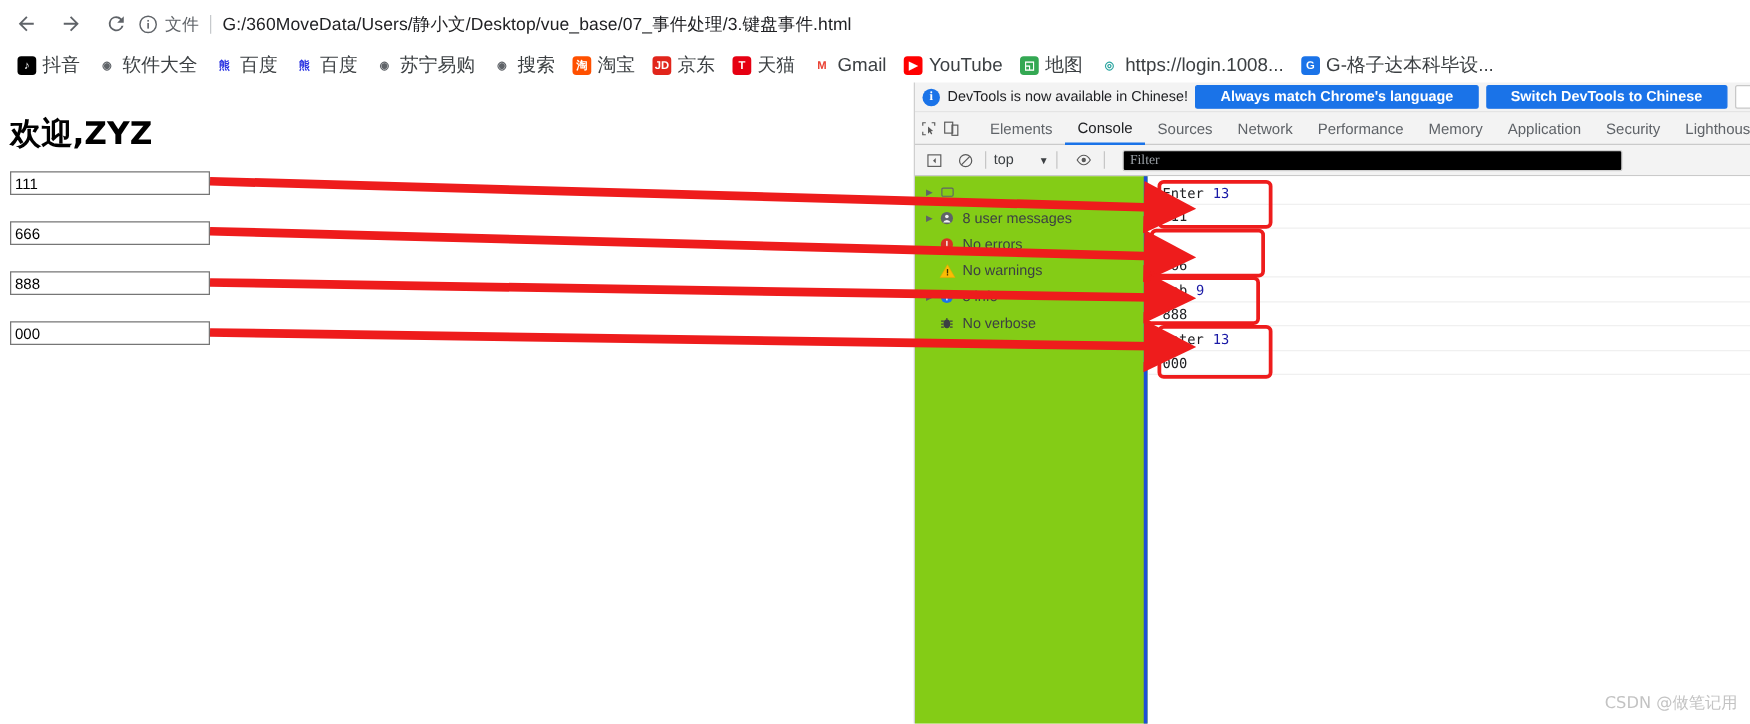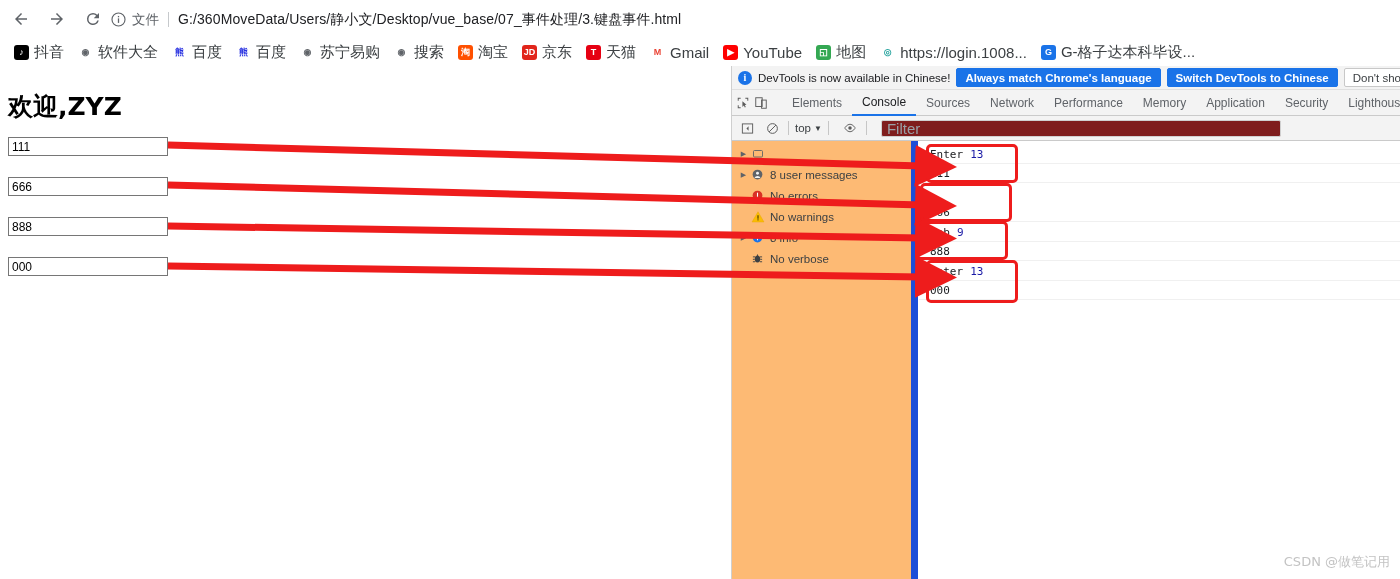--- a/index.html
+++ b/index.html
@@ -86,21 +86,21 @@
     display: flex; align-items: center; padding-left: 6px; gap: 6px;
   }
   .banner-info {
     width: 14px; height: 14px; flex: 0 0 14px; border-radius: 50%;
     background: #1a73e8; color: #fff; font-size: 10px; font-weight: bold;
     display: flex; align-items: center; justify-content: center;
     font-family: "Liberation Serif", serif;
   }
   .banner-text { font-size: 11.5px; color: #202124; white-space: nowrap; }
   .banner-btn {
-    height: 19px; padding: 0 8px; font-size: 11.5px; font-weight: bold;
+    height: 19px; padding: 0 19px; font-size: 11.5px; font-weight: bold;
     display: flex; align-items: center; border-radius: 2px; white-space: nowrap;
   }
   .banner-btn.primary { background: #1a73e8; color: #fff; border: 1px solid #1a73e8; }
   .banner-btn.ghost { background: #fff; color: #3c4043; border: 1px solid #c8c8c8; font-weight: normal; }
 
   .dt-tabs {
     position: absolute; left: 0; top: 24px; width: 669px; height: 26px;
     background: #f3f3f3; border-bottom: 1px solid #cacaca;
     display: flex; align-items: center;
   }
@@ -119,32 +119,32 @@
   .dt-toolbar {
     position: absolute; left: 0; top: 50px; width: 669px; height: 25px;
     background: #f3f3f3; border-bottom: 1px solid #cacaca;
     display: flex; align-items: center;
   }
   .tb-ico {
     width: 20px; height: 20px; margin-left: 5px;
     display: flex; align-items: center; justify-content: center; color: #5a5a5a;
   }
   .tb-sep { width: 1px; height: 14px; background: #c6c6c6; margin: 0 6px; }
-  .tb-ctx { font-size: 11.5px; color: #3c4043; display: flex; align-items: center; gap: 3px; }
+  .tb-ctx { font-size: 11.5px; color: #3c4043; display: flex; align-items: center; gap: 20px; }
   .tb-filter {
-    margin-left: 8px; width: 400px; height: 17px; background: #7f1d1d;
+    margin-left: 8px; width: 400px; height: 17px; background: #000000;
     border: 1px solid #d0d0d0; border-radius: 2px;
-    font-size: 15px; color: #9aa0a6; padding: 0 5px;
-    display: flex; align-items: center;
+    font-size: 11px; color: #9aa0a6; padding: 0 5px;
+    display: flex; align-items: center; font-family: Liberation Serif, serif;
   }
 
   
   .console-sidebar {
     position: absolute; left: 0; top: 75px; width: 186px; height: 438px;
-    background: #fdba74; border-right: 7px solid #1d4ed8;
+    background: #84cc16; border-right: 3px solid #1d4ed8;
     padding-top: 2px;
   }
   .cs-row {
     height: 21px; display: flex; align-items: center;
     padding-left: 6px; font-size: 11.5px; color: #3c4043;
   }
   .cs-arrow {
     width: 11px; flex: 0 0 11px; color: #5f6368; font-size: 7px;
     display: flex; align-items: center; justify-content: center;
   }

